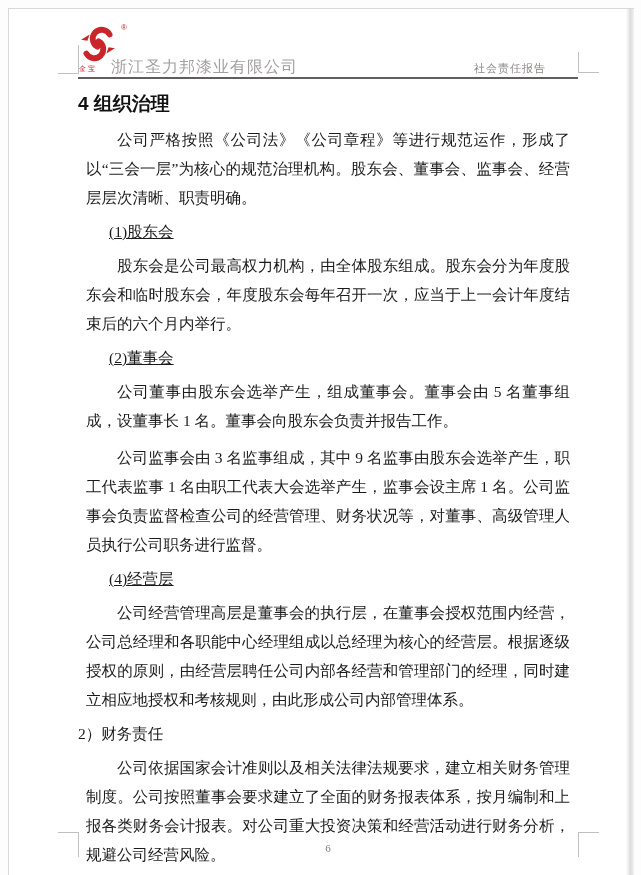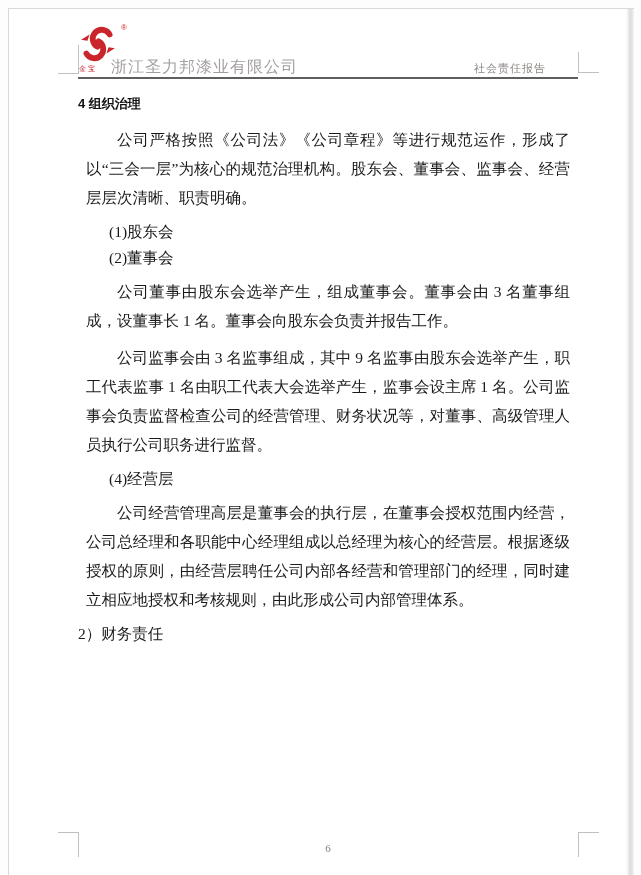--- a/index.html
+++ b/index.html
@@ -23,24 +23,24 @@
   .hdr-rule{position:absolute;left:69px;top:68px;width:500px;height:0;
             border-top:2px solid #5f5f5f;}
   
   .mark{position:absolute;}
   .mark-tl{left:49px;top:36px;width:20px;height:28px;border-right:1px solid #c0c0c0;border-bottom:1px solid #c0c0c0;}
   .mark-tr{left:569px;top:43px;width:20px;height:20px;border-left:1px solid #c0c0c0;border-bottom:1px solid #c0c0c0;}
   .mark-bl{left:49px;top:823px;width:20px;height:24px;border-right:1px solid #c0c0c0;border-top:1px solid #c0c0c0;}
   .mark-br{left:569px;top:823px;width:20px;height:24px;border-left:1px solid #c0c0c0;border-top:1px solid #c0c0c0;}
   
   .content{position:absolute;left:69px;top:80px;width:500px;color:#1a1a1a;font-size:15.5px;}
-  .doc-title{font-family:"Liberation Sans",sans-serif;font-weight:700;font-size:13px;
+  .doc-title{font-family:"Liberation Sans",sans-serif;font-weight:700;font-size:19px;
              line-height:29px;margin:0 0 -1px;color:#111;}
   .sec{line-height:29px;margin:-3px 0;}
-  .sub{line-height:29px;margin:-3px 0;text-indent:2em;}
+  .sub{line-height:29px;margin:-3px 0;text-indent:2em;text-decoration:underline;}
   .para{line-height:29px;margin:8px;text-indent:2em;text-align:justify;text-align-last:left;}
   
   .pagenum{position:absolute;left:69px;top:833px;width:500px;text-align:center;
            font-size:11px;color:#7f7f7f;}
 </style>
 </head>
 <body>
 
 <div class="viewport">
   <div class="page">
@@ -65,25 +65,27 @@
 
     <div class="mark mark-tl"></div>
     <div class="mark mark-tr"></div>
     <div class="mark mark-bl"></div>
     <div class="mark mark-br"></div>
 
     <div class="content">
       <div class="doc-title">4 组织治理</div>
       <p class="para">公司严格按照《公司法》《公司章程》等进行规范运作，形成了以“三会一层”为核心的规范治理机构。股东会、董事会、监事会、经营层层次清晰、职责明确。</p>
       <div class="sub">(1)股东会</div>
+      <p class="para">股东会是公司最高权力机构，由全体股东组成。股东会分为年度股东会和临时股东会，年度股东会每年召开一次，应当于上一会计年度结束后的六个月内举行。</p>
       <div class="sub">(2)董事会</div>
-      <p class="para">公司董事由股东会选举产生，组成董事会。董事会由 3 名董事组成，设董事长 1 名。董事会向股东会负责并报告工作。</p>
+      <p class="para">公司董事由股东会选举产生，组成董事会。董事会由 5 名董事组成，设董事长 1 名。董事会向股东会负责并报告工作。</p>
       <p class="para">公司监事会由 3 名监事组成，其中 9 名监事由股东会选举产生，职工代表监事 1 名由职工代表大会选举产生，监事会设主席 1 名。公司监事会负责监督检查公司的经营管理、财务状况等，对董事、高级管理人员执行公司职务进行监督。</p>
       <div class="sub">(4)经营层</div>
       <p class="para">公司经营管理高层是董事会的执行层，在董事会授权范围内经营，公司总经理和各职能中心经理组成以总经理为核心的经营层。根据逐级授权的原则，由经营层聘任公司内部各经营和管理部门的经理，同时建立相应地授权和考核规则，由此形成公司内部管理体系。</p>
       <div class="sec">2）财务责任</div>
+      <p class="para">公司依据国家会计准则以及相关法律法规要求，建立相关财务管理制度。公司按照董事会要求建立了全面的财务报表体系，按月编制和上报各类财务会计报表。对公司重大投资决策和经营活动进行财务分析，规避公司经营风险。</p>
     </div>
 
     <div class="pagenum">6</div>
 
     <div class="page-right-edge"></div>
   </div>
 </div>
 
 </body></html>

